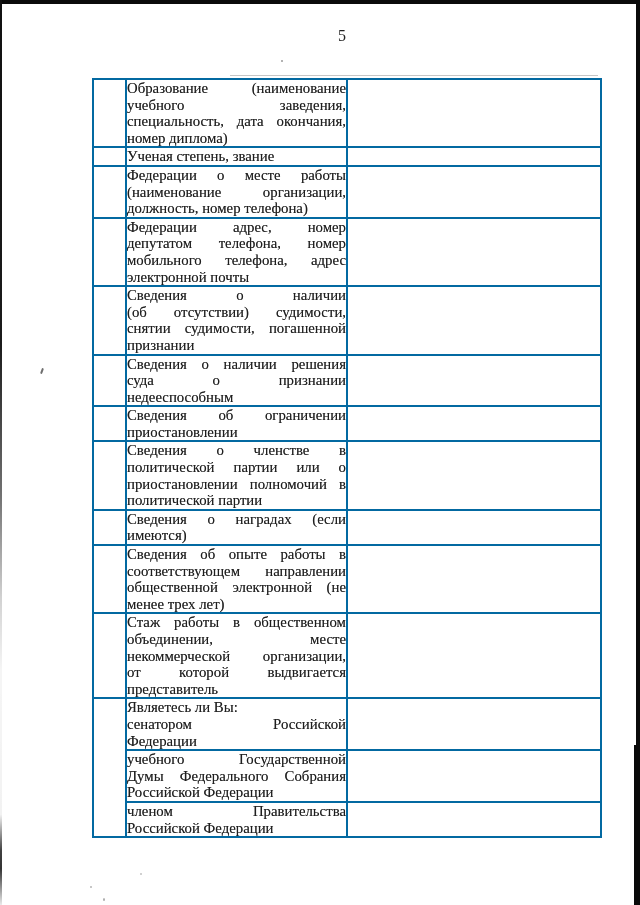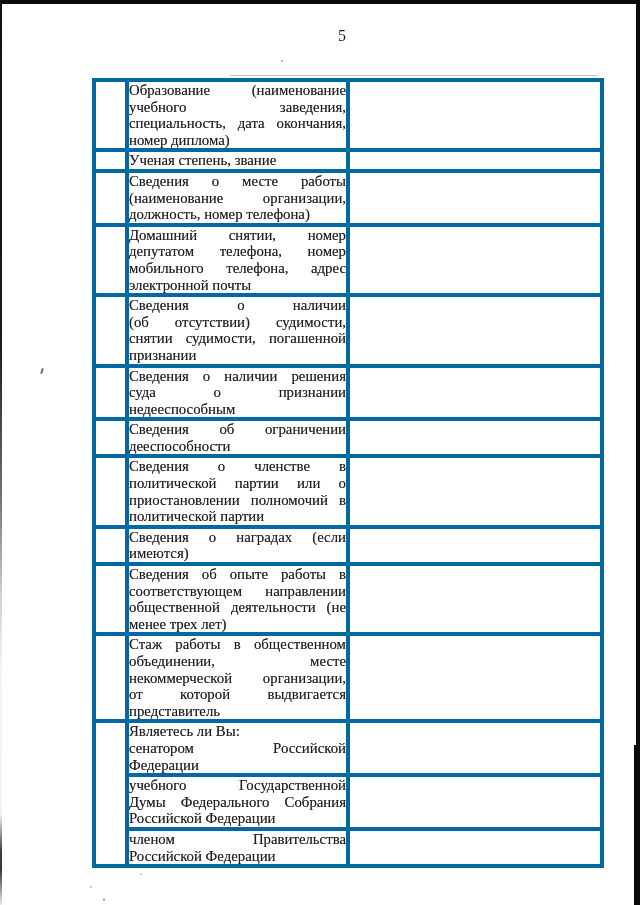--- a/index.html
+++ b/index.html
@@ -22,21 +22,21 @@
   }
   .page-number {
     position:absolute; left:92px; top:27px; width:500px;
     text-align:center; font-size:16px; color:#222;
   }
   
   table.form {
     position:absolute; left:92px; top:78px; width:508px;
     border-collapse:collapse; table-layout:fixed;
   }
-  table.form td { border:4px solid #0369a1; vertical-align:top; padding:0;margin-top:32px; }
+  table.form td { border:2px solid #0369a1; vertical-align:top; padding:0;margin-top:32px; }
   col.c-num   { width:33px; }
   col.c-label { width:221px; }
   col.c-value { width:254px; }
   td.label-cell { padding:1px 5px 1px 6px; }
   .line {
     font-size:14.8px; line-height:16.6px;
     text-align:justify; text-align-last:justify;
     white-space:nowrap; overflow:hidden;
     text-shadow:0 0 0.4px rgba(20,20,20,0.55);
   }
@@ -86,30 +86,30 @@
         <tr>
           <td></td>
           <td class="label-cell">
             <div class="line last">Ученая степень, звание</div>
           </td>
           <td></td>
         </tr>
         <tr>
           <td></td>
           <td class="label-cell">
-            <div class="line">Сведения о месте работы</div>
+            <div class="line">Федерации о месте работы</div>
             <div class="line">(наименование организации,</div>
             <div class="line last">должность, номер телефона)</div>
           </td>
           <td></td>
         </tr>
         <tr>
           <td></td>
           <td class="label-cell">
-            <div class="line">Домашний снятии, номер</div>
+            <div class="line">Федерации адрес, номер</div>
             <div class="line">депутатом телефона, номер</div>
             <div class="line">мобильного телефона, адрес</div>
             <div class="line last">электронной почты</div>
           </td>
           <td></td>
         </tr>
         <tr>
           <td></td>
           <td class="label-cell">
             <div class="line">Сведения о наличии</div>
@@ -125,21 +125,21 @@
             <div class="line">Сведения о наличии решения</div>
             <div class="line">суда о признании</div>
             <div class="line last">недееспособным</div>
           </td>
           <td></td>
         </tr>
         <tr>
           <td></td>
           <td class="label-cell">
             <div class="line">Сведения об ограничении</div>
-            <div class="line last">дееспособности</div>
+            <div class="line last">приостановлении</div>
           </td>
           <td></td>
         </tr>
         <tr>
           <td></td>
           <td class="label-cell">
             <div class="line">Сведения о членстве в</div>
             <div class="line">политической партии или о</div>
             <div class="line">приостановлении полномочий в</div>
             <div class="line last">политической партии</div>
@@ -152,21 +152,21 @@
             <div class="line">Сведения о наградах (если</div>
             <div class="line last">имеются)</div>
           </td>
           <td></td>
         </tr>
         <tr>
           <td></td>
           <td class="label-cell">
             <div class="line">Сведения об опыте работы в</div>
             <div class="line">соответствующем направлении</div>
-            <div class="line">общественной деятельности (не</div>
+            <div class="line">общественной электронной (не</div>
             <div class="line last">менее трех лет)</div>
           </td>
           <td></td>
         </tr>
         <tr>
           <td></td>
           <td class="label-cell">
             <div class="line">Стаж работы в общественном</div>
             <div class="line">объединении, месте</div>
             <div class="line">некоммерческой организации,</div>

